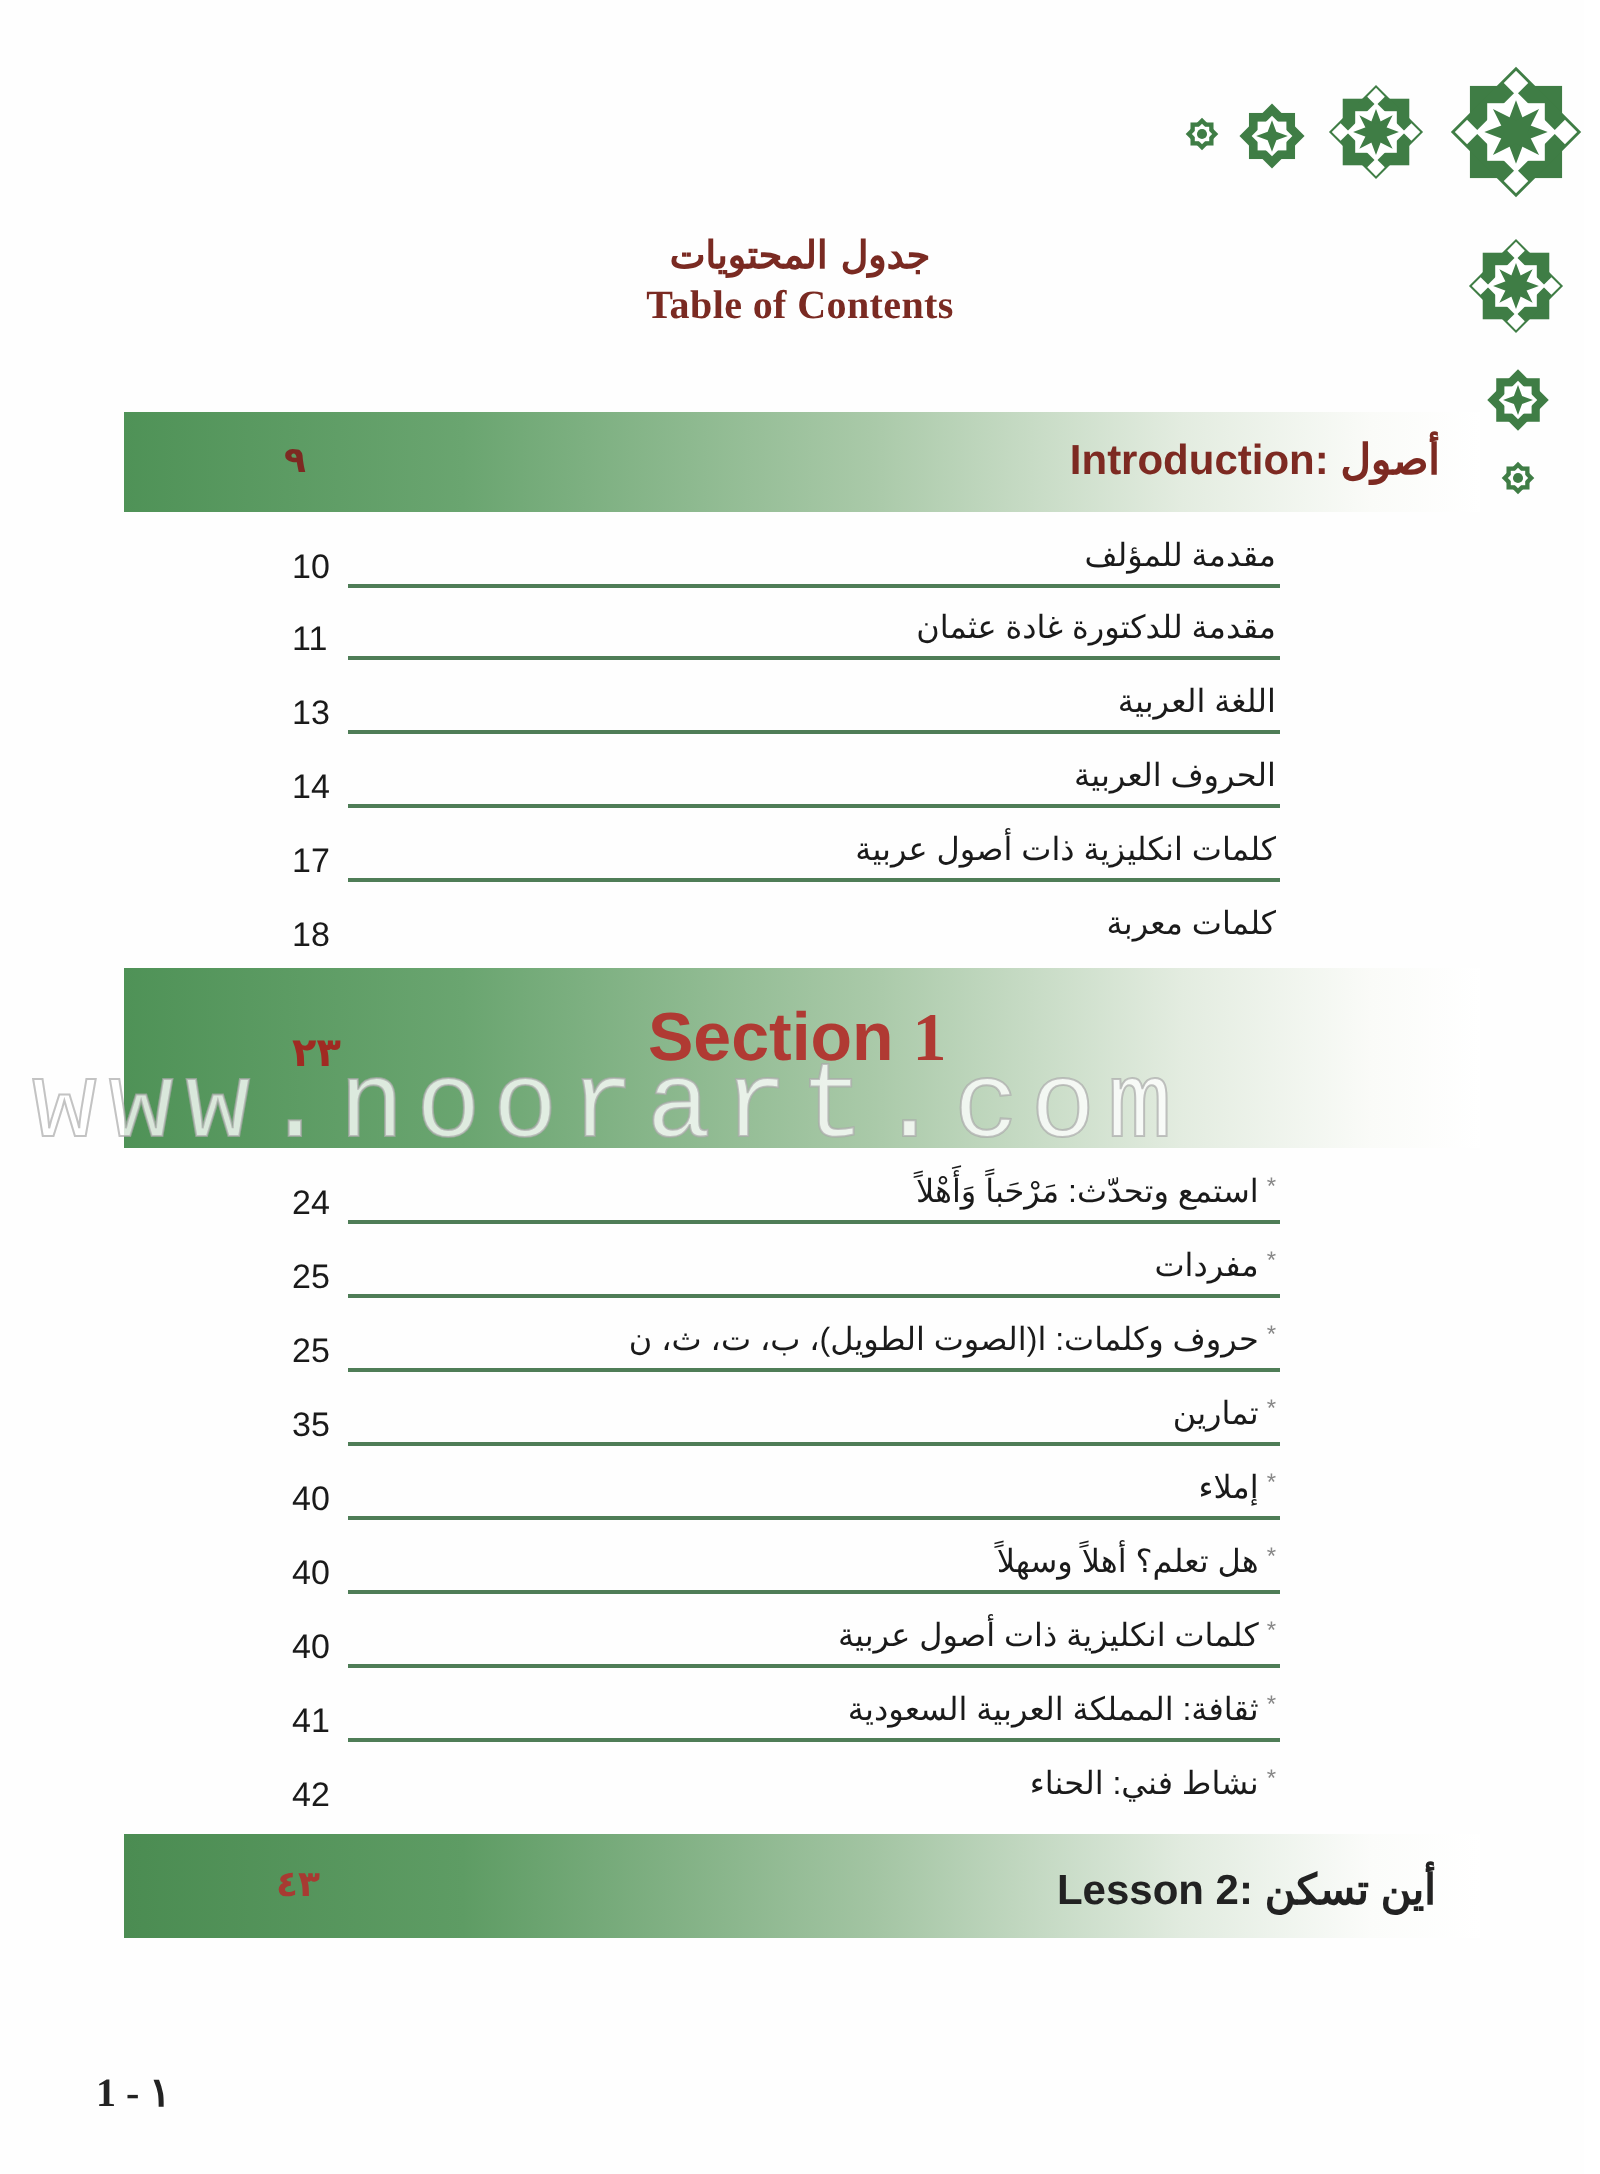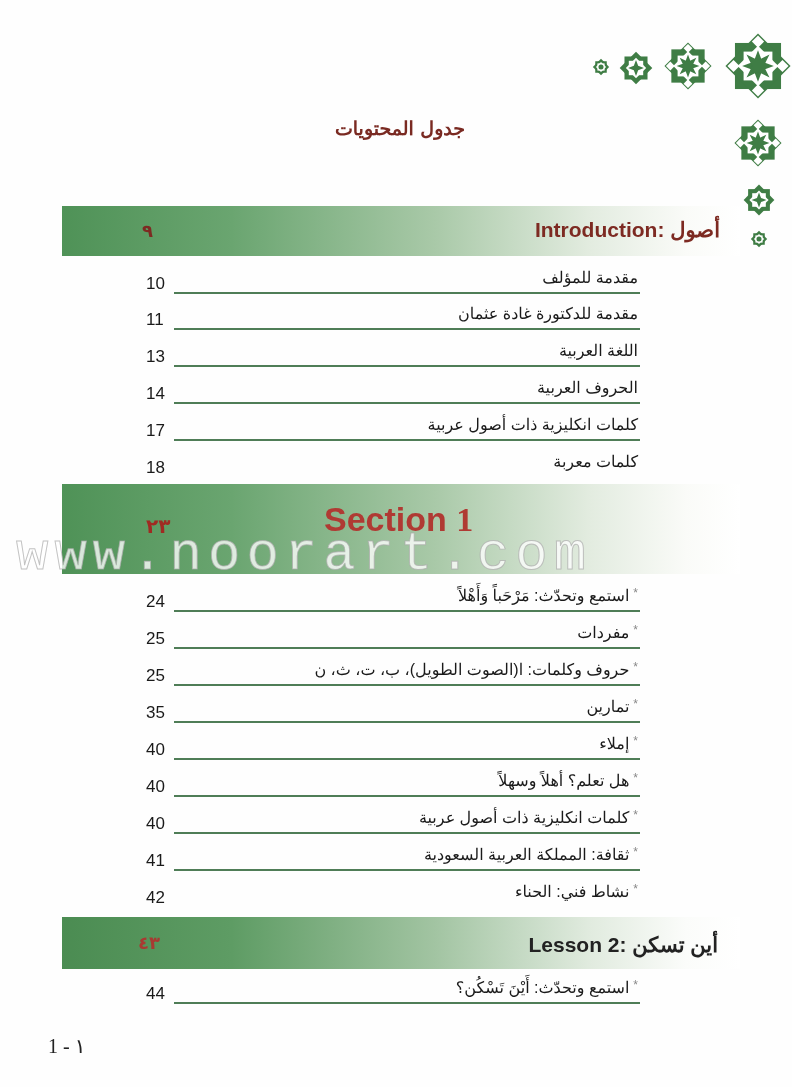--- a/index.html
+++ b/index.html
@@ -43,21 +43,21 @@
     .row .page-num { position: absolute; left: 6px; top: 10px; font-size: 17px; color: #1a1a1a; }
     .row .leader { position: absolute; left: 34px; right: 0; top: 28px; height: 2px; background: #4f7d57; }
 
     .star-bullet { color: #888; font-size: 12px; margin-left: 4px; vertical-align: top; }
 
     
     .watermark { position: absolute; left: 16px; top: 524px; width: 800px; font-family: "Liberation Mono", monospace;
       font-size: 54px; color: rgba(255,255,255,0.78); letter-spacing: 6px; white-space: nowrap; -webkit-text-stroke: 1px rgba(170,170,170,0.7); pointer-events: none; }
 
     
-    .footer { position: absolute; left: 48px; top: 1034px; font-family: "Liberation Serif", serif; font-size: 20px; font-weight: normal; color: #222; }
+    .footer { position: absolute; left: 48px; top: 1034px; font-family: "Liberation Serif", serif; font-size: 20px; font-weight: bold; color: #222; }
   </style>
 </head>
 <body>
 
 <div class="page">
 
   <div class="star" style="left:722px; top:30px; width:72px; height:72px;">
     <svg viewBox="0 0 100 100">
         <g fill="#3f7d45">
           <rect x="18" y="18" width="64" height="64"></rect>
@@ -179,20 +179,21 @@
           <rect x="30" y="30" width="40" height="40" transform="rotate(45 50 50)"></rect>
         </g>
         <g fill="#3f7d45">
           <circle cx="50" cy="50" r="14"></circle>
         </g>
       </svg>
   </div>
 
   <div class="title-block">
     <div class="title-ar">جدول المحتويات</div>
+    <div class="title-en">Table of Contents</div>
   </div>
 
   <div class="banner banner-intro">
     <span class="banner-title intro-page">٩</span>
     <span class="banner-title intro-title">Introduction: أصول</span>
   </div>
 
   <div class="row" style="top:264px;">
     <span class="page-num">10</span>
     <span class="label">مقدمة للمؤلف</span>
@@ -271,22 +272,17 @@
   <div class="row" style="top:878px;">
     <span class="page-num">42</span>
     <span class="label"><span class="star-bullet">*</span><span>نشاط فني: الحناء</span></span>
   </div>
 
   <div class="banner banner-l2">
     <span class="banner-title l2-page">٤٣</span>
     <span class="banner-title l2-title"><span>Lesson 2</span>: <span dir="rtl">أين تسكن</span></span>
   </div>
 
-  <div class="row" style="top:974px;">
-    <span class="page-num">44</span>
-    <span class="label"><span class="star-bullet">*</span><span>استمع وتحدّث: أَيْنَ تَسْكُن؟</span></span>
-    <div class="leader"></div>
-  </div>
 
   <div class="watermark">www.noorart.com</div>
 
   <div class="footer">1 - ١</div>
 </div>
 
 </body></html>

